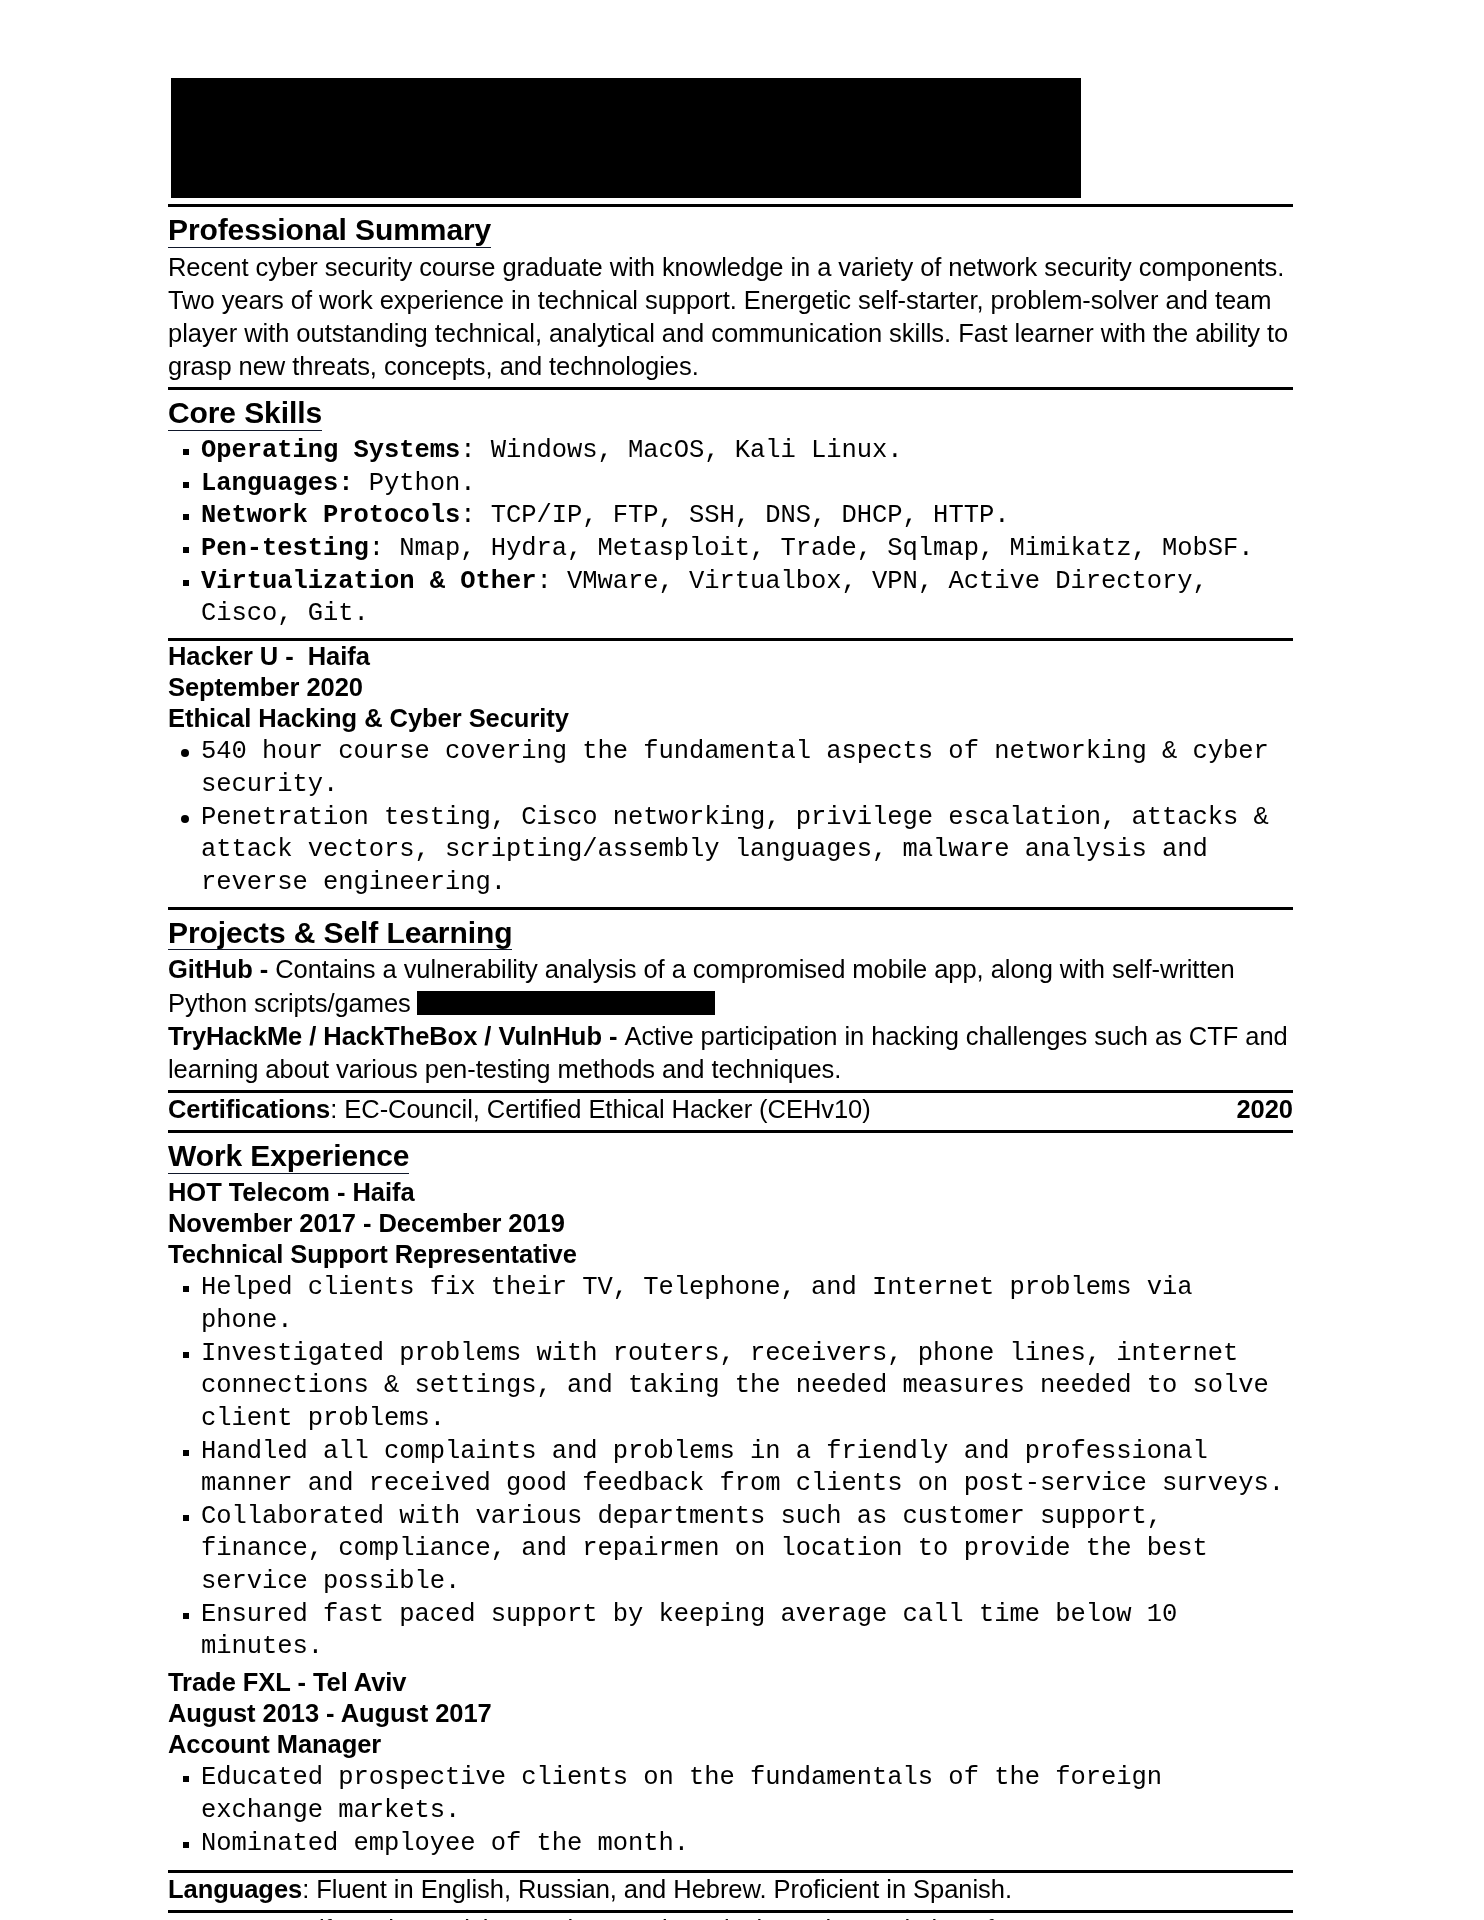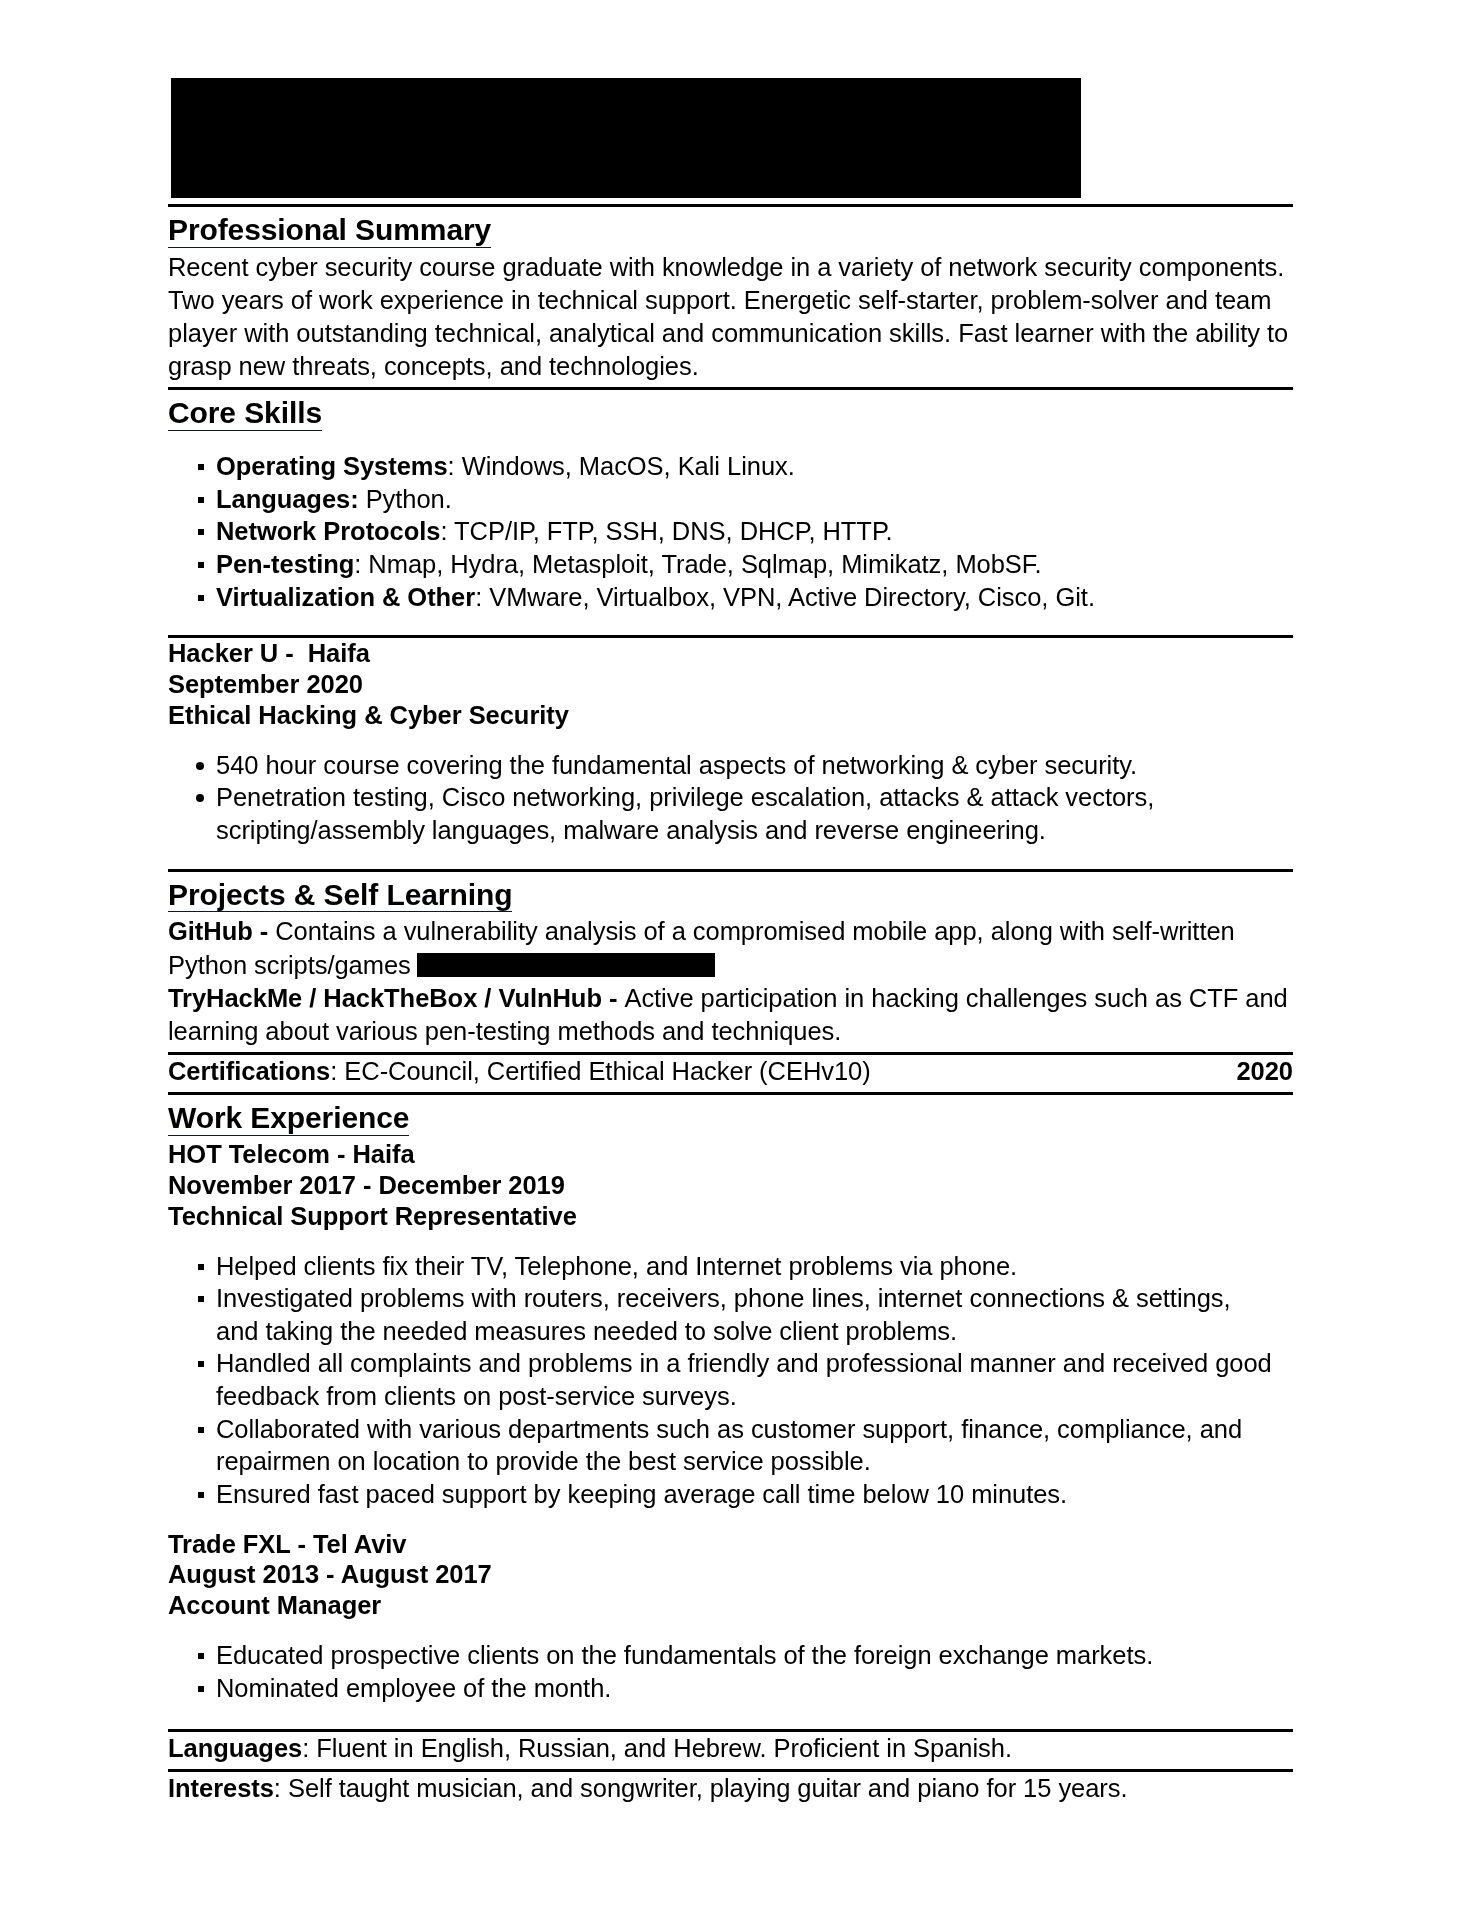--- a/index.html
+++ b/index.html
@@ -70,22 +70,23 @@
   .para {
     font-size: 25.5px;
     line-height: 1.30;
     margin: 0;
     letter-spacing: -0.05px;
   }
 
   
   ul.bullets {
     list-style: none;
-    margin: 18px;
+    margin: 3px;
     padding: 0;
+    font-family: Liberation Mono, monospace;
   }
   ul.bullets > li {
     position: relative;
     font-size: 25.5px;
     line-height: 1.28;
     padding-left: 30px;
     margin: 0;
     letter-spacing: -0.05px;
   }
   ul.bullets > li::before {

